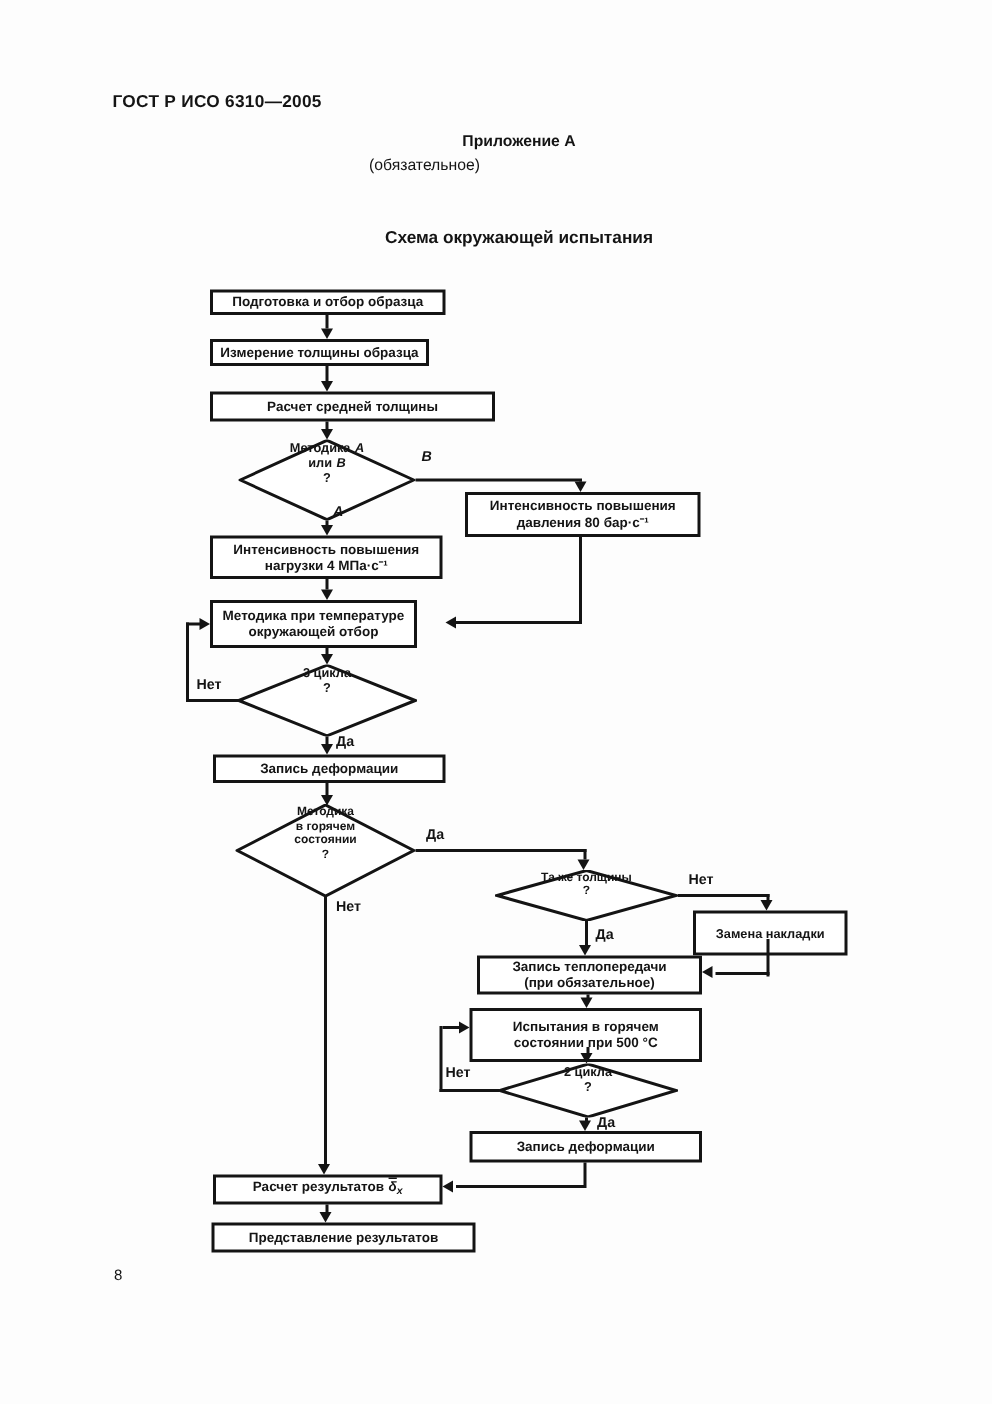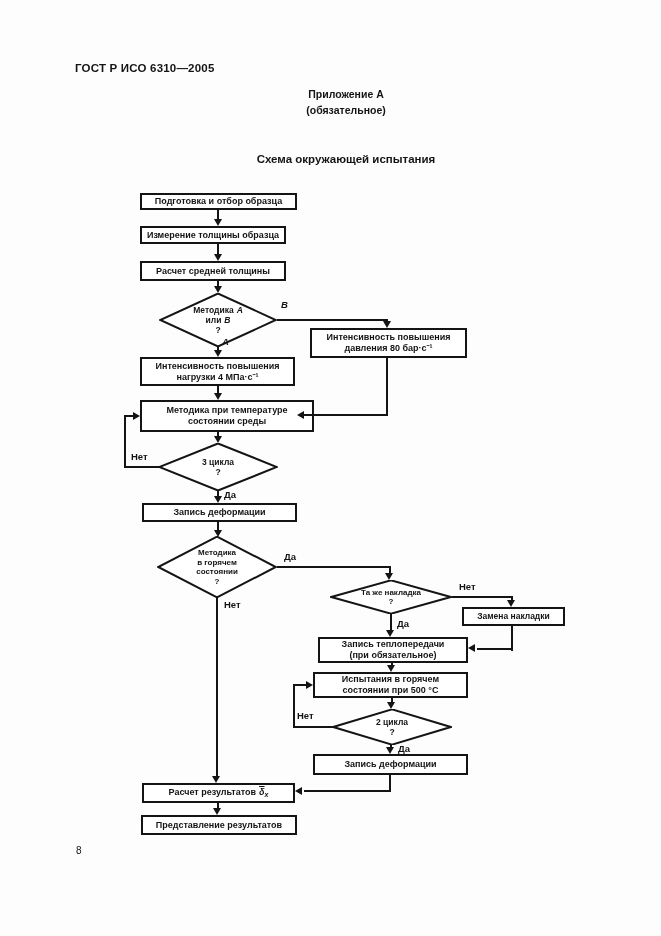--- a/index.html
+++ b/index.html
@@ -5,36 +5,36 @@
   html,body{margin:0;padding:0;}
   body{
     width:661px;height:936px;position:relative;background:#fdfdfd;
     font-family:"Liberation Sans", sans-serif;color:#141414;
     -webkit-font-smoothing:antialiased;
   }
   .abs{position:absolute;}
   
   .doc-number{left:75px;top:62px;font-size:11.5px;font-weight:bold;letter-spacing:.2px;}
   .annex{left:246px;top:88px;width:200px;text-align:center;font-size:10.5px;font-weight:bold;}
-  .annex-sub{left:246px;top:104px;width:200px;text-align:center;font-size:10.5px;font-weight:bold;}
+  .annex-sub{left:246px;top:104px;width:200px;text-align:left;font-size:10.5px;font-weight:normal;}
   .chart-title{left:196px;top:153px;width:300px;text-align:center;font-size:11.5px;font-weight:bold;}
   .page-number{left:76px;top:845px;font-size:10px;}
   
   .pbox{
     border:2px solid #141414;background:#fff;box-sizing:border-box;
     display:flex;flex-direction:column;align-items:center;justify-content:center;
     text-align:center;font-size:9px;font-weight:bold;line-height:11px;
   }
   .pbox .rowline{display:flex;gap:3px;align-items:baseline;justify-content:center;}
   
   .dmd{background:transparent;}
   .dmd svg{position:absolute;left:0;top:0;width:100%;height:100%;display:block;}
   .dmd-text{
     position:absolute;left:0;top:0;right:0;bottom:0;
-    display:flex;flex-direction:column;align-items:center;justify-content:center;
+    display:flex;flex-direction:column;align-items:center;justify-content:flex-start;
     text-align:center;font-size:8.5px;font-weight:bold;line-height:10px;
   }
   .dmd-text .row{display:flex;gap:3px;justify-content:center;}
   
   .ln{background:#141414;}
   .ar{width:0;height:0;}
   .ar.down{border-left:4px solid transparent;border-right:4px solid transparent;border-top:7px solid #141414;}
   .ar.left{border-top:4px solid transparent;border-bottom:4px solid transparent;border-right:7px solid #141414;}
   .ar.right{border-top:4px solid transparent;border-bottom:4px solid transparent;border-left:7px solid #141414;}
   
@@ -53,21 +53,21 @@
 <div class="abs chart-title">Схема окружающей испытания</div>
 
 <div class="abs pbox" style="left:140px;top:193px;width:157px;height:17px">
   <span>Подготовка и отбор образца</span>
 </div>
 
 <div class="abs pbox" style="left:140px;top:226px;width:146px;height:18px">
   <span>Измерение толщины образца</span>
 </div>
 
-<div class="abs pbox" style="left:140px;top:261px;width:146px;height:20px">
+<div class="abs pbox" style="left:140px;top:261px;width:190px;height:20px">
   <span>Расчет средней толщины</span>
 </div>
 
 <div class="abs dmd" style="left:159px;top:293px;width:118px;height:54px">
   <svg viewBox="0 0 100 100" preserveAspectRatio="none">
     <polygon points="50,1 99,50 50,99 1,50" fill="#ffffff" stroke="#141414" stroke-width="2" vector-effect="non-scaling-stroke"></polygon>
   </svg>
   <div class="dmd-text">
     <span class="row">
         <span>Методика</span>
@@ -84,23 +84,23 @@
 <div class="abs pbox" style="left:140px;top:357px;width:155px;height:29px">
   <span>Интенсивность повышения</span>
   <span>нагрузки 4 МПа·с⁻¹</span>
 </div>
 
 <div class="abs pbox" style="left:310px;top:328px;width:157px;height:30px">
   <span>Интенсивность повышения</span>
   <span>давления 80 бар·с⁻¹</span>
 </div>
 
-<div class="abs pbox" style="left:140px;top:400px;width:174px;height:32px">
+<div class="abs pbox" style="left:140px;top:400px;width:138px;height:32px">
   <span>Методика при температуре</span>
-  <span>состоянии среды</span>
+  <span>окружающей отбор</span>
 </div>
 
 <div class="abs dmd" style="left:158px;top:443px;width:120px;height:48px">
   <svg viewBox="0 0 100 100" preserveAspectRatio="none">
     <polygon points="50,1 99,50 50,99 1,50" fill="#ffffff" stroke="#141414" stroke-width="2" vector-effect="non-scaling-stroke"></polygon>
   </svg>
   <div class="dmd-text">
     <span>3 цикла</span>
     <span>?</span>
   </div>
@@ -120,35 +120,35 @@
     <span>состоянии</span>
     <span>?</span>
   </div>
 </div>
 
 <div class="abs dmd" style="left:330px;top:580px;width:122px;height:34px">
   <svg viewBox="0 0 100 100" preserveAspectRatio="none">
     <polygon points="50,1 99,50 50,99 1,50" fill="#ffffff" stroke="#141414" stroke-width="2" vector-effect="non-scaling-stroke"></polygon>
   </svg>
   <div class="dmd-text" style="font-size:8px;line-height:9px">
-    <span>Та же накладка</span>
-    <span>?</span>
-  </div>
-</div>
-
-<div class="abs pbox" style="left:462px;top:607px;width:103px;height:19px;font-size:8.5px">
+    <span>Та же толщины</span>
+    <span>?</span>
+  </div>
+</div>
+
+<div class="abs pbox" style="left:462px;top:607px;width:103px;height:30px;font-size:8.5px">
   <span>Замена накладки</span>
 </div>
 
 <div class="abs pbox" style="left:318px;top:637px;width:150px;height:26px">
   <span>Запись теплопередачи</span>
   <span>(при обязательное)</span>
 </div>
 
-<div class="abs pbox" style="left:313px;top:672px;width:155px;height:26px">
+<div class="abs pbox" style="left:313px;top:672px;width:155px;height:36px">
   <span>Испытания в горячем</span>
   <span>состоянии при 500 °С</span>
 </div>
 
 <div class="abs dmd" style="left:332px;top:709px;width:120px;height:36px">
   <svg viewBox="0 0 100 100" preserveAspectRatio="none">
     <polygon points="50,1 99,50 50,99 1,50" fill="#ffffff" stroke="#141414" stroke-width="2" vector-effect="non-scaling-stroke"></polygon>
   </svg>
   <div class="dmd-text">
     <span>2 цикла</span>
@@ -160,21 +160,21 @@
   <span>Запись деформации</span>
 </div>
 
 <div class="abs pbox" style="left:142px;top:783px;width:153px;height:20px">
   <span class="rowline">
     <span>Расчет результатов</span>
     <span><span class="sym">δ</span><span class="subx">x</span></span>
   </span>
 </div>
 
-<div class="abs pbox" style="left:141px;top:815px;width:156px;height:20px">
+<div class="abs pbox" style="left:141px;top:815px;width:176px;height:20px">
   <span>Представление результатов</span>
 </div>
 
 <div class="abs ln" style="left:217px;top:210px;width:2px;height:9px"></div>
 <div class="abs ar down" style="left:214px;top:219px"></div>
 
 <div class="abs ln" style="left:217px;top:244px;width:2px;height:10px"></div>
 <div class="abs ar down" style="left:214px;top:254px"></div>
 
 <div class="abs ln" style="left:217px;top:281px;width:2px;height:5px"></div>

